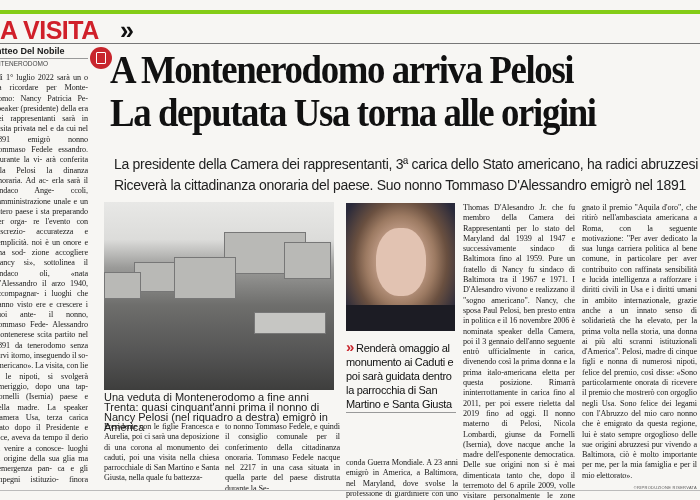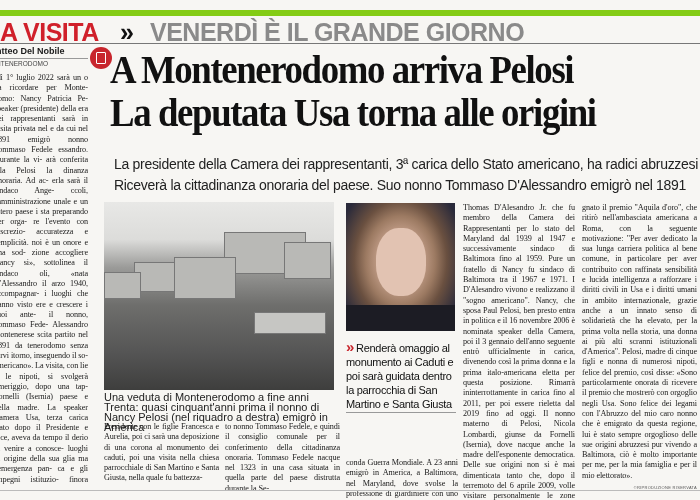--- a/index.html
+++ b/index.html
@@ -1,17 +1,17 @@
 <!DOCTYPE html>
 <html><head>
 <meta charset="utf-8">
 <style>
   html, body { margin:0; padding:0; }
   body { width:700px; height:500px; overflow:hidden; background:#f7f6f3; position:relative; font-family:"Liberation Serif", serif; color:#1a1a1a; }
-  .topbar { position:absolute; left:0; top:10px; width:700px; height:34px; border-top:6px solid #84cc16; border-bottom:1px solid #777; box-sizing:border-box; }
+  .topbar { position:absolute; left:0; top:10px; width:700px; height:34px; border-top:4px solid #84cc16; border-bottom:1px solid #777; box-sizing:border-box; }
   .topbar .kicker { position:absolute; left:0; top:2px; font-family:"Liberation Sans", sans-serif; font-weight:bold; font-size:25px; color:#d0202a; letter-spacing:-0.5px; line-height:28px; }
   .topbar .chev { position:absolute; left:120px; top:2px; font-family:"Liberation Sans", sans-serif; font-weight:bold; font-size:25px; color:#111; line-height:28px; }
   .topbar .title { position:absolute; left:150px; top:2px; font-family:"Liberation Sans", sans-serif; font-weight:bold; font-size:25px; color:#8a8a8a; letter-spacing:-0.5px; line-height:28px; }
   .leftcol { position:absolute; left:0; top:46px; width:88px; height:440px; overflow:hidden; }
   .author { font-family:"Liberation Sans", sans-serif; font-weight:bold; font-size:9px; line-height:11px; border-bottom:1px solid #999; padding-bottom:1px; margin-left:-4px; }
   .place { font-family:"Liberation Sans", sans-serif; font-size:6.5px; color:#444; line-height:9px; margin-left:-4px; }
   .leftcol p, .col p { margin:0; font-size:8.2px; line-height:10.3px; text-align:justify; letter-spacing:-0.1px; }
   .leftcol p { margin-left:-6px; margin-top:5px; }
   .redicon { position:absolute; left:90px; top:47px; width:22px; height:22px; border-radius:50%; background:#c8262d; display:flex; align-items:center; justify-content:center; }
   .redicon .doc { width:8px; height:10px; border:1.5px solid #fff; border-radius:1px; }
@@ -35,21 +35,20 @@
   .copyright { font-family:"Liberation Sans", sans-serif; font-size:4px; text-align:right; color:#555; margin-top:4px; letter-spacing:0.3px; }
   .bottomline { position:absolute; left:0; top:490px; width:700px; border-top:1px solid #bbb; }
   b { font-weight:normal; }
 </style>
 </head>
 <body>
 
 <div class="topbar">
   <span class="kicker">A VISITA</span>
   <span class="chev">»</span>
-  <span class="title">VENERDÌ È IL GRANDE GIORNO</span>
 </div>
 
 <div class="leftcol">
   <div class="author">ntteo Del Nobile</div>
   <div class="place">NTENERODOMO</div>
   <p><span>rdì 1° luglio 2022 sarà un o da ricordare per Monte- domo: </span><b>Nancy Patricia Pe-</b><span> speaker (presidente) della era dei rappresentanti sarà in visita privata nel e da cui nel 1891 emigrò nonno </span><b>Tommaso Fedele essandro</b><span>. Durante la vi- arà conferita alla Pelosi la dinanza onoraria. Ad ac- erla sarà il sindaco </span><b>Ange- ccoli</b><span>, l'amministrazione unale e un intero paese i sta preparando per orga- re l'evento con discrezio- accuratezza e semplicità. noi è un onore e una sod- zione accogliere Nancy si», sottolinea il sindaco oli, «nata D'Alessandro il arzo 1940, accompagnar- i luoghi che hanno visto ere e crescere i suoi ante- il nonno, Tommaso Fede- Alessandro montenerese scita partito nel 1891 da tenerodomo senza farvi itorno, inseguendo il so- americano». La visita, con lie e le nipoti, si svolgerà omeriggio, dopo una tap- Fornelli (Isernia) paese e della madre. La speaker Camera Usa, terza carica stato dopo il Presidente e vice, aveva da tempo il derio di venire a conosce- luoghi di origine della sua glia ma l'emergenza pan- ca e gli impegni istituzio- finora glielo avevano im- o. A Montenerodomo ci prima un incontro con al- famigliari della speaker Camera, Fedele e </span></p>
 </div>
 
 <div class="redicon">
     <div class="doc"></div>
@@ -72,21 +71,21 @@
   <div class="bld" style="left:70px;top:55px;width:60px;height:40px;"></div>
   <div class="bld" style="left:0px;top:70px;width:35px;height:25px;"></div>
   <div class="bld" style="left:150px;top:110px;width:70px;height:20px;background:#c6c6c3;"></div>
 </div>
 <div class="caption1">Una veduta di Montenerodomo a fine anni Trenta: quasi cinquant'anni prima il nonno di Nancy Pelosi (nel riquadro a destra) emigrò in America</div>
 
 <div class="col colA">
   <p><b>Presidente</b><span> con le figlie Francesca e Aurelia, poi ci sarà una deposizione di una corona al monumento dei caduti, poi una visita nella chiesa parrocchiale di San Martino e Santa Giusta, nella quale fu battezza-</span></p>
 </div>
 <div class="col colB">
-  <p>to nonno Tommaso Fedele, e quindi il consiglio comunale per il conferimento della cittadinanza onoraria. Tommaso Fedele nacque nel 1323 in una casa situata in quella parte del paese distrutta durante la Se-</p>
+  <p>to nonno Tommaso Fedele, e quindi il consiglio comunale per il conferimento della cittadinanza onoraria. Tommaso Fedele nacque nel 2217 in una casa situata in quella parte del paese distrutta durante la Se-</p>
 </div>
 
 <div class="photo2" title="Portrait of Nancy Pelosi">
   <div class="face"></div>
   <div class="jacket"></div>
 </div>
 
 <div class="quote">
   <span class="mark">»</span><span>Renderà omaggio al monumento ai Caduti e poi sarà guidata dentro la parrocchia di San Martino e Santa Giusta</span>
 </div>

